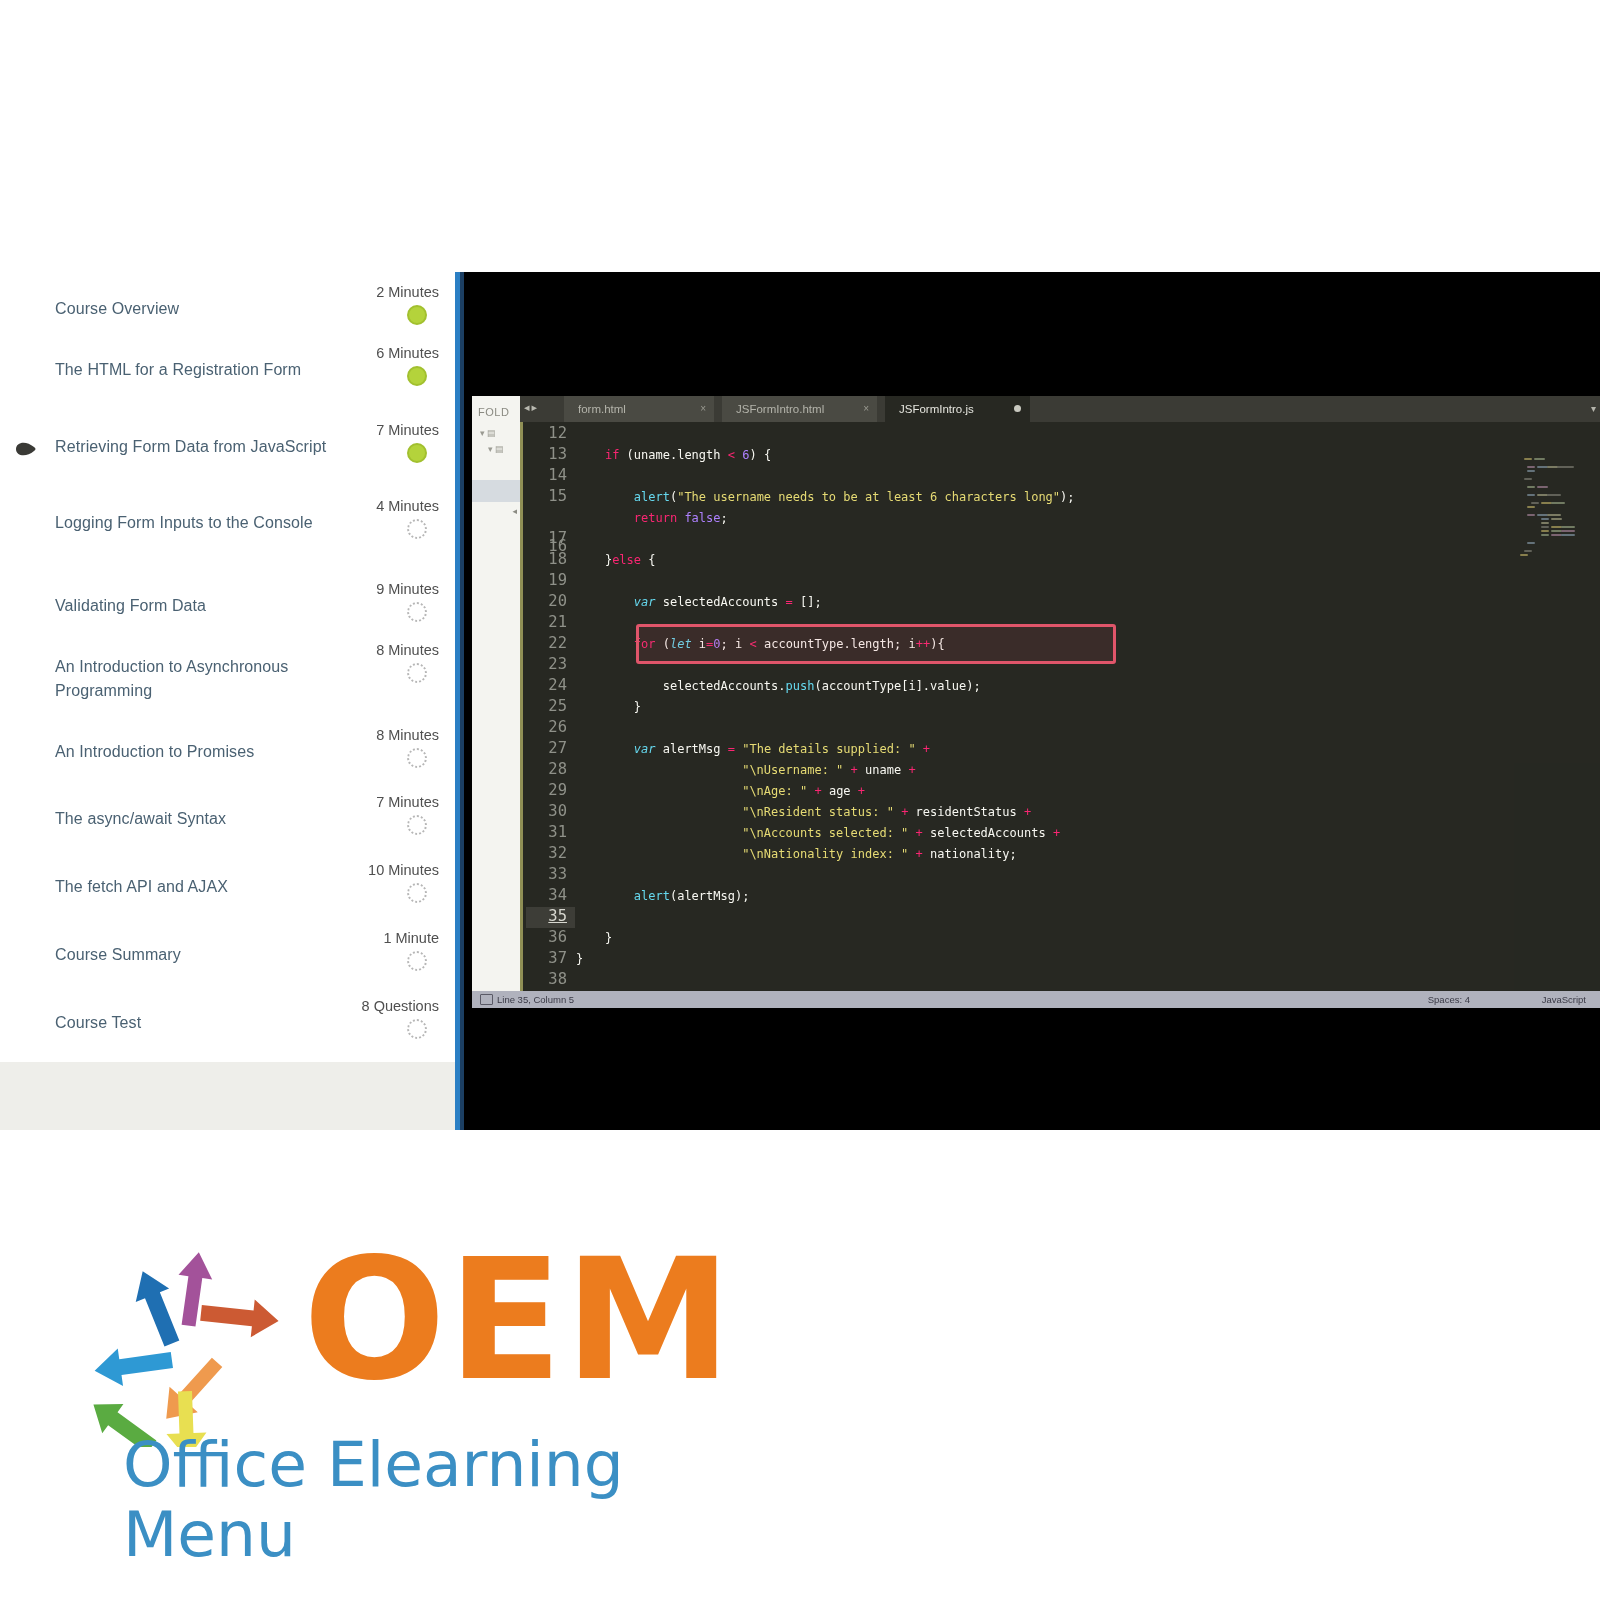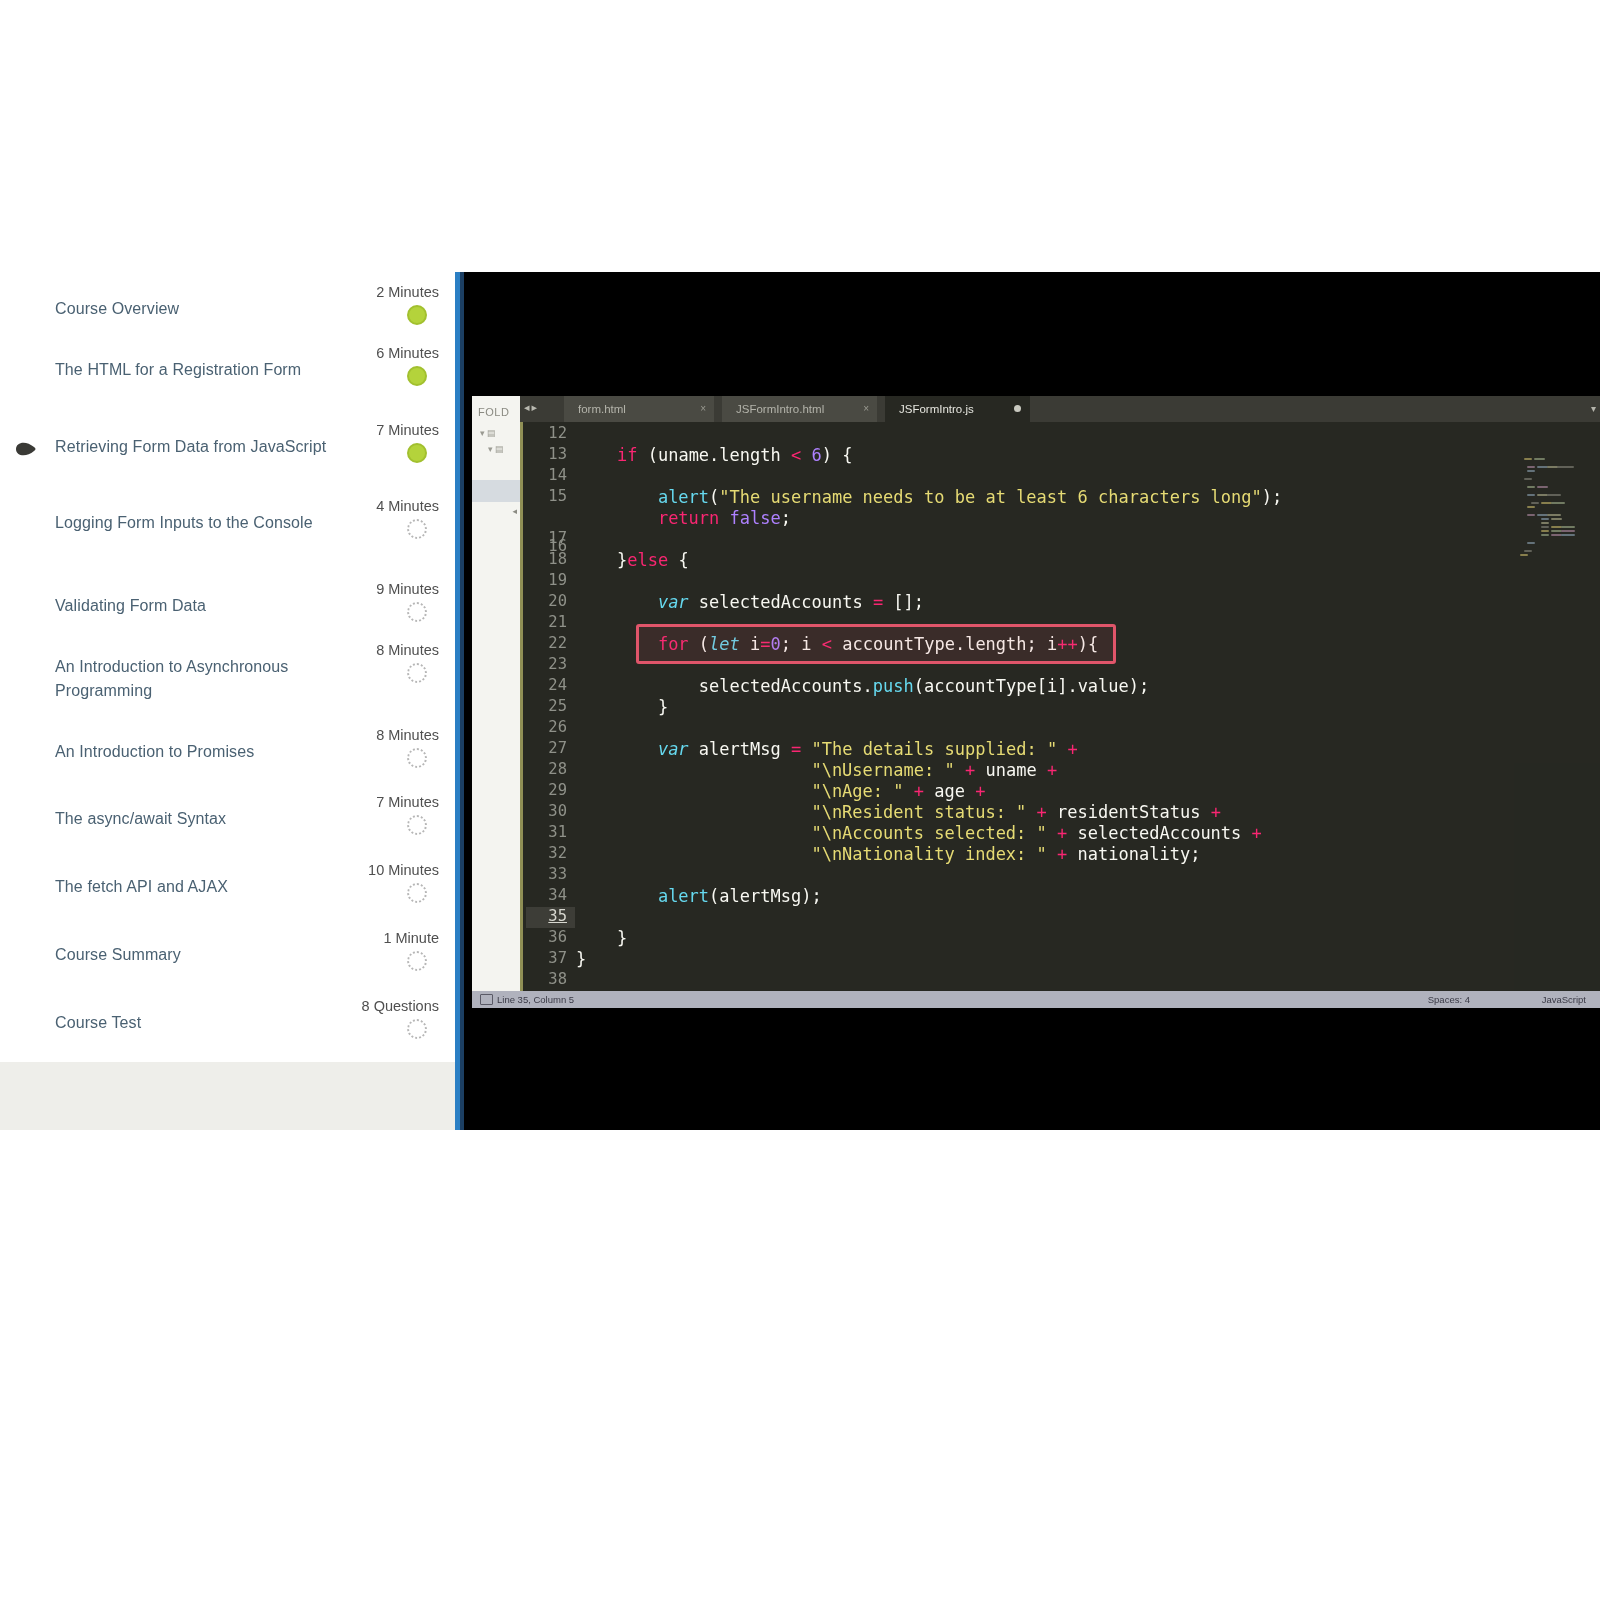--- a/index.html
+++ b/index.html
@@ -116,21 +116,21 @@
     position:absolute;right:8px;width:44px;text-align:right;
     color:#8f9189;font-size:15.5px;
     font-family:"DejaVu Sans Mono", monospace;
   }
   .gutter .ln.cur{color:#d8d8d0;}
   .gutter .curband{position:absolute;left:3px;width:49px;height:21px;background:#3d3d37;}
 
   .code{
     position:absolute;left:52px;top:0;width:1028px;height:586px;
     font-family:"DejaVu Sans Mono", monospace;
-    font-size:17px;white-space:pre;color:#f8f8f2;
+    font-size:12px;white-space:pre;color:#f8f8f2;
   }
   .code .row{position:absolute;left:0;height:21px;line-height:21px;}
 
   .k-kw{color:#f92672;}         
   .k-st{color:#66d9ef;font-style:italic;}  
   .k-fn{color:#66d9ef;}         
   .k-str{color:#e6db74;}        
   .k-num{color:#ae81ff;}        
   .k-op{color:#f92672;}         
   .k-pl{color:#f8f8f2;}         
@@ -361,14 +361,48 @@
       <div class="statusbar">
         <div class="sb-ico"></div>
         <div class="sb-pos">Line 35, Column 5</div>
         <div class="sb-spaces">Spaces: 4</div>
         <div class="sb-lang">JavaScript</div>
       </div>
 
     </div>
   </div>
 
+  <div class="logo">
+    <svg width="220" height="205" viewBox="0 0 220 205" style="position:absolute;left:12px;top:24px;">
+
+      <g transform="translate(36,36) rotate(-22)">
+        <path d="M18 0 L36 26 L26 26 L26 78 L10 78 L10 26 L0 26 Z" fill="#1f6fb2"></path>
+      </g>
+
+      <g transform="translate(92,8) rotate(8)">
+        <path d="M17 0 L34 25 L24 25 L24 74 L10 74 L10 25 L0 25 Z" fill="#a3529a"></path>
+      </g>
+
+      <g transform="translate(113,52) rotate(6)">
+        <path d="M0 11 L52 11 L52 0 L78 19 L52 38 L52 27 L0 27 Z" fill="#cc5a33"></path>
+      </g>
+
+      <g transform="translate(2,110) rotate(-8)">
+        <path d="M78 11 L26 11 L26 0 L0 19 L26 38 L26 27 L78 27 Z" fill="#2e99d4"></path>
+      </g>
+
+      <g transform="translate(110,105) rotate(42)">
+        <path d="M16 0 L30 0 L30 50 L42 50 L23 76 L4 50 L16 50 Z" fill="#ef9a4e"></path>
+      </g>
+
+      <g transform="translate(14,148) rotate(36)">
+        <path d="M72 10 L24 10 L24 0 L0 18 L24 36 L24 26 L72 26 Z" fill="#5aab41"></path>
+      </g>
+
+      <g transform="translate(75,150) rotate(-2)">
+        <path d="M13 0 L27 0 L27 42 L40 42 L20 68 L0 42 L13 42 Z" fill="#e8df51"></path>
+      </g>
+    </svg>
+    <div class="logo-text">OEM</div>
+    <div class="logo-sub">Office Elearning Menu</div>
+  </div>
 
 </div>
 
 </body></html>

